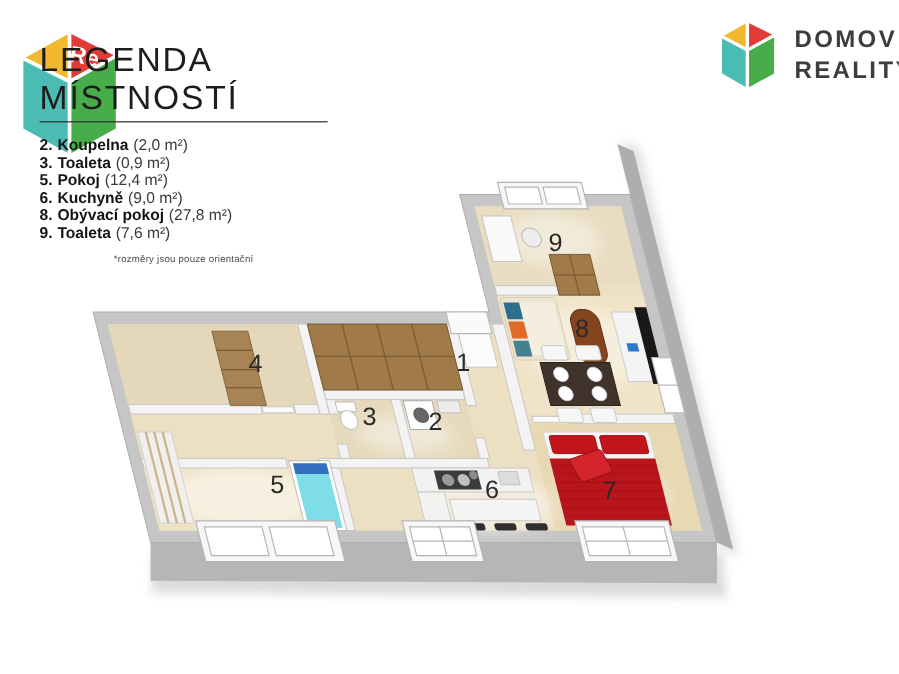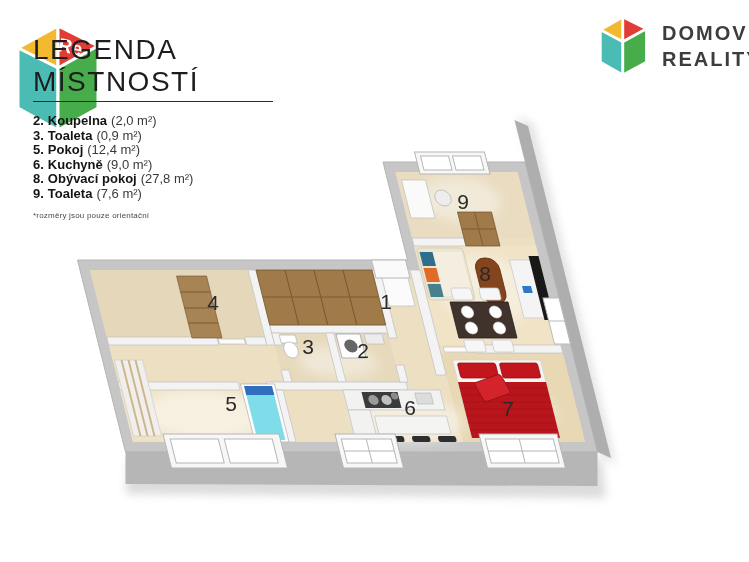--- a/index.html
+++ b/index.html
@@ -10,21 +10,21 @@
   #watermark{position:absolute;left:16px;top:20px;z-index:1;}
   
   #legend{position:absolute;left:33px;top:34px;z-index:2;width:240px;color:#1c1c1c;}
   #legend .lg-title{font-size:28px;letter-spacing:1.5px;color:#1d1d1d;
       display:inline-block;border-bottom:1.5px solid #2b2b2b;padding-bottom:3px;margin:0 0 12px 0;
       font-weight:400;}
   #legend .lg-row{font-size:13px;line-height:14.5px;white-space:nowrap;}
   #legend .lg-num,#legend .lg-name{font-weight:bold;color:#141414;}
   #legend .lg-num{margin-right:4px;}
   #legend .lg-area{color:#3a3a3a;margin-left:4px;}
-  #legend .lg-foot{margin-top:10px;font-size:8px;color:#4a4a4a;letter-spacing:.2px;}
+  #legend .lg-foot{margin-top:10px;font-size:8px;color:#4a4a4a;letter-spacing:.2px;text-align:center;}
   
   #brand{position:absolute;left:598px;top:16px;z-index:2;display:flex;align-items:flex-start;}
   #brand .brand-text{margin-left:10px;margin-top:4px;font-weight:bold;font-size:20px;
       letter-spacing:2px;color:#3d3d3d;line-height:26px;}
 </style>
 </head>
 <body>
 
 <svg id="plan-svg" width="749" height="562" viewBox="0 0 749 562">
   <defs>

